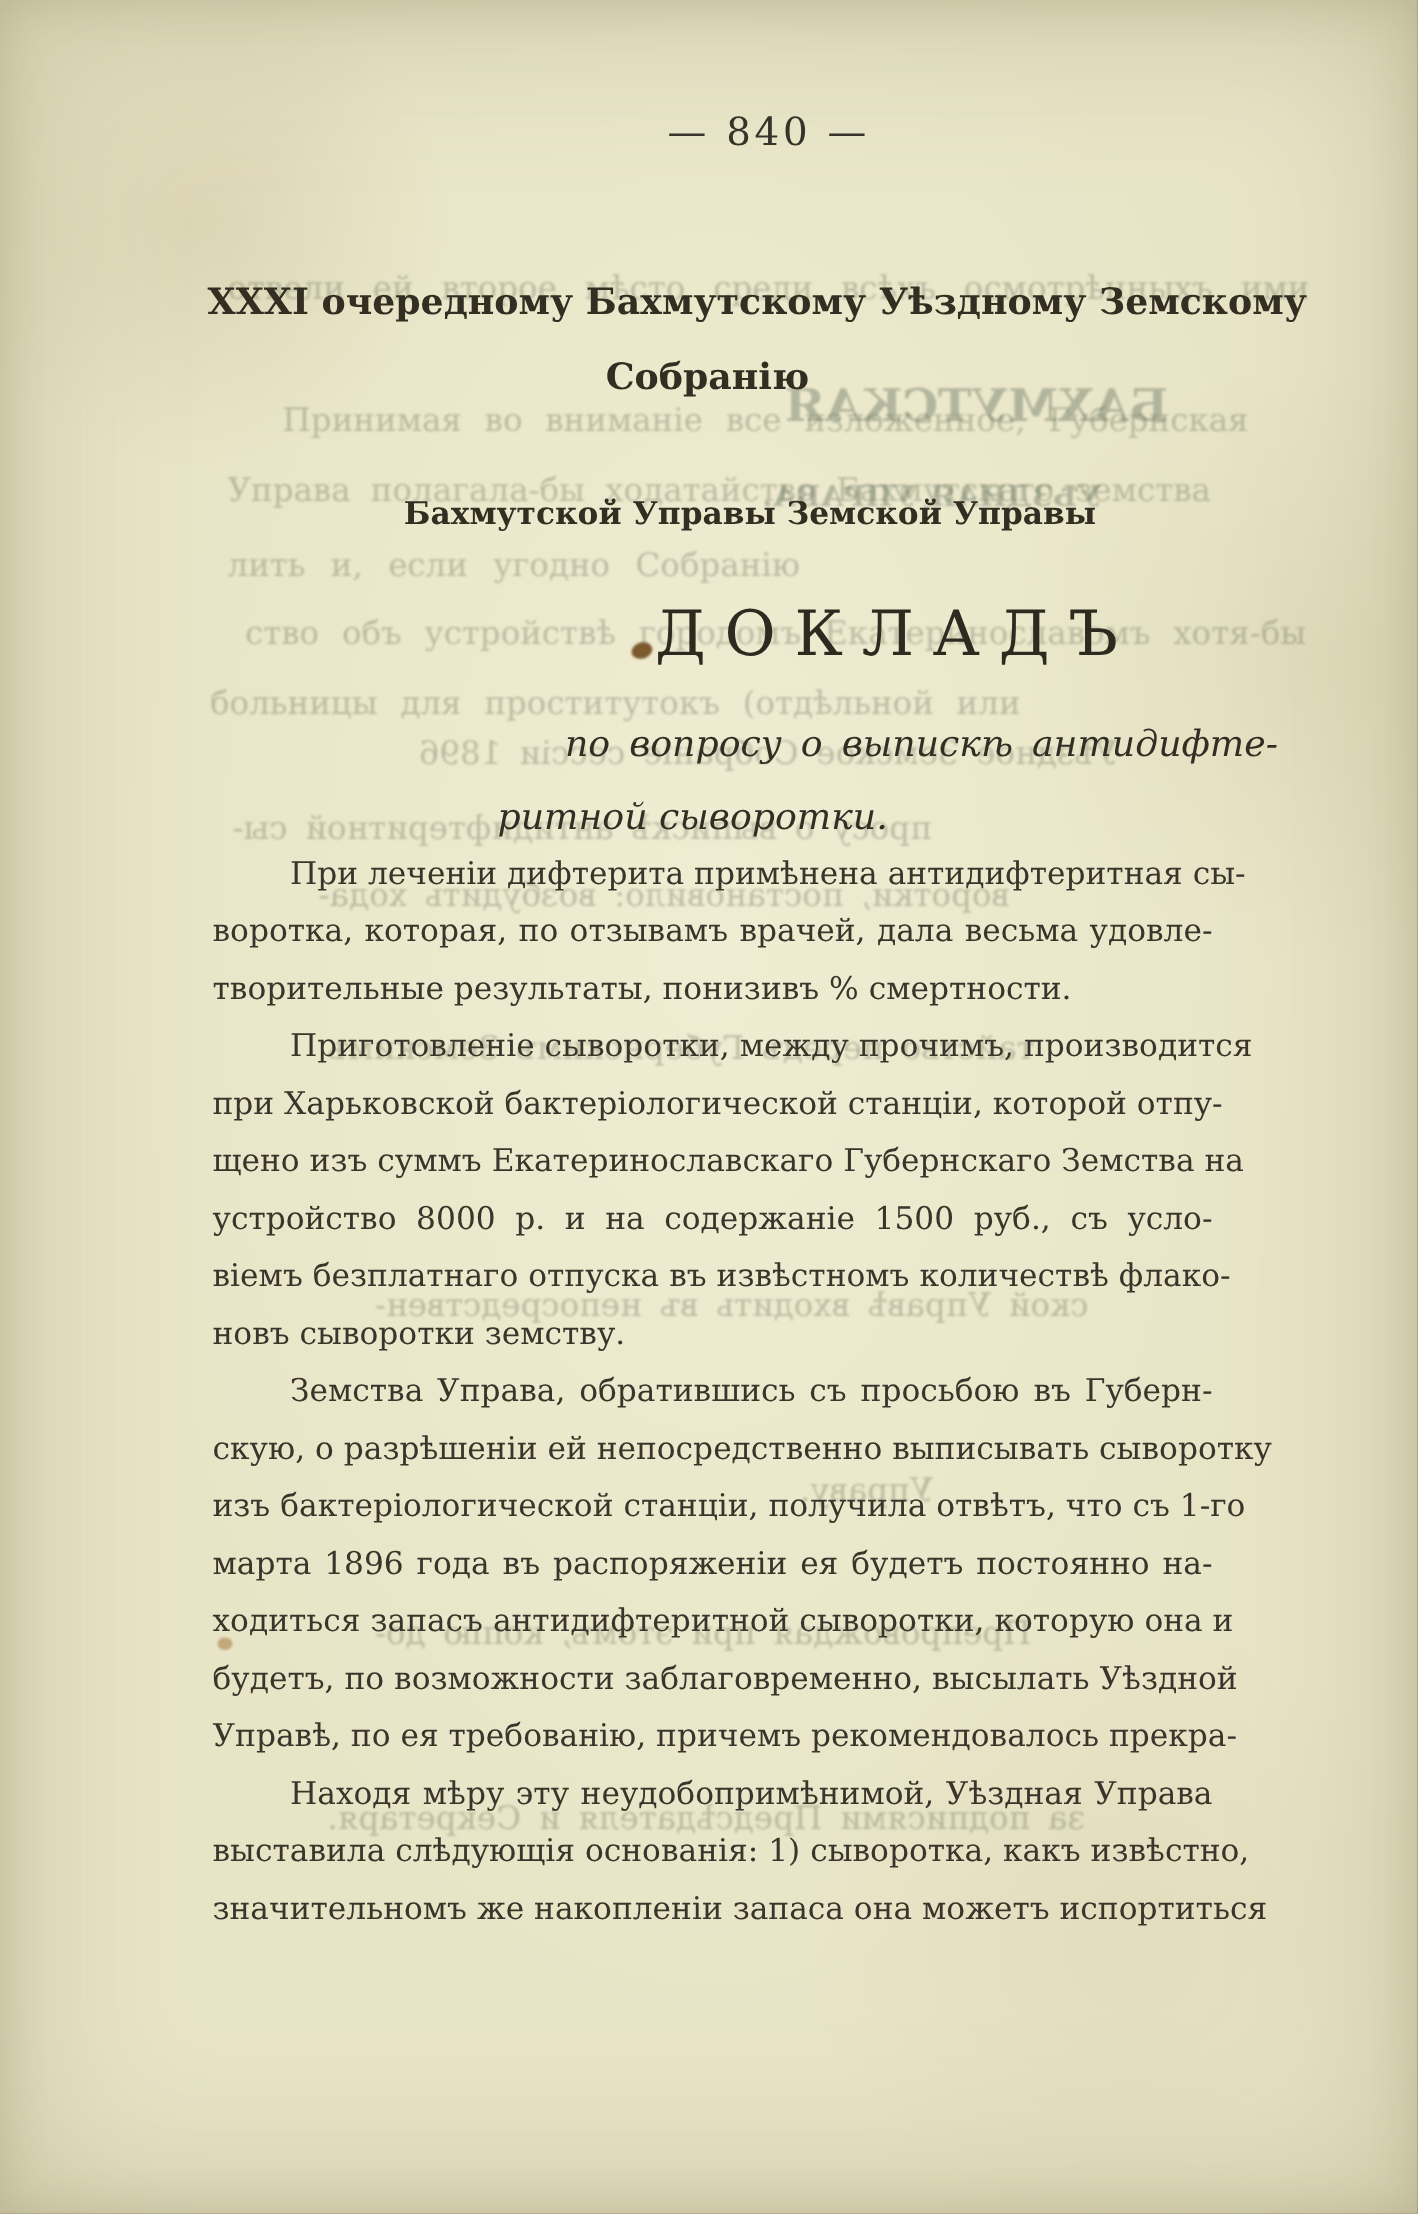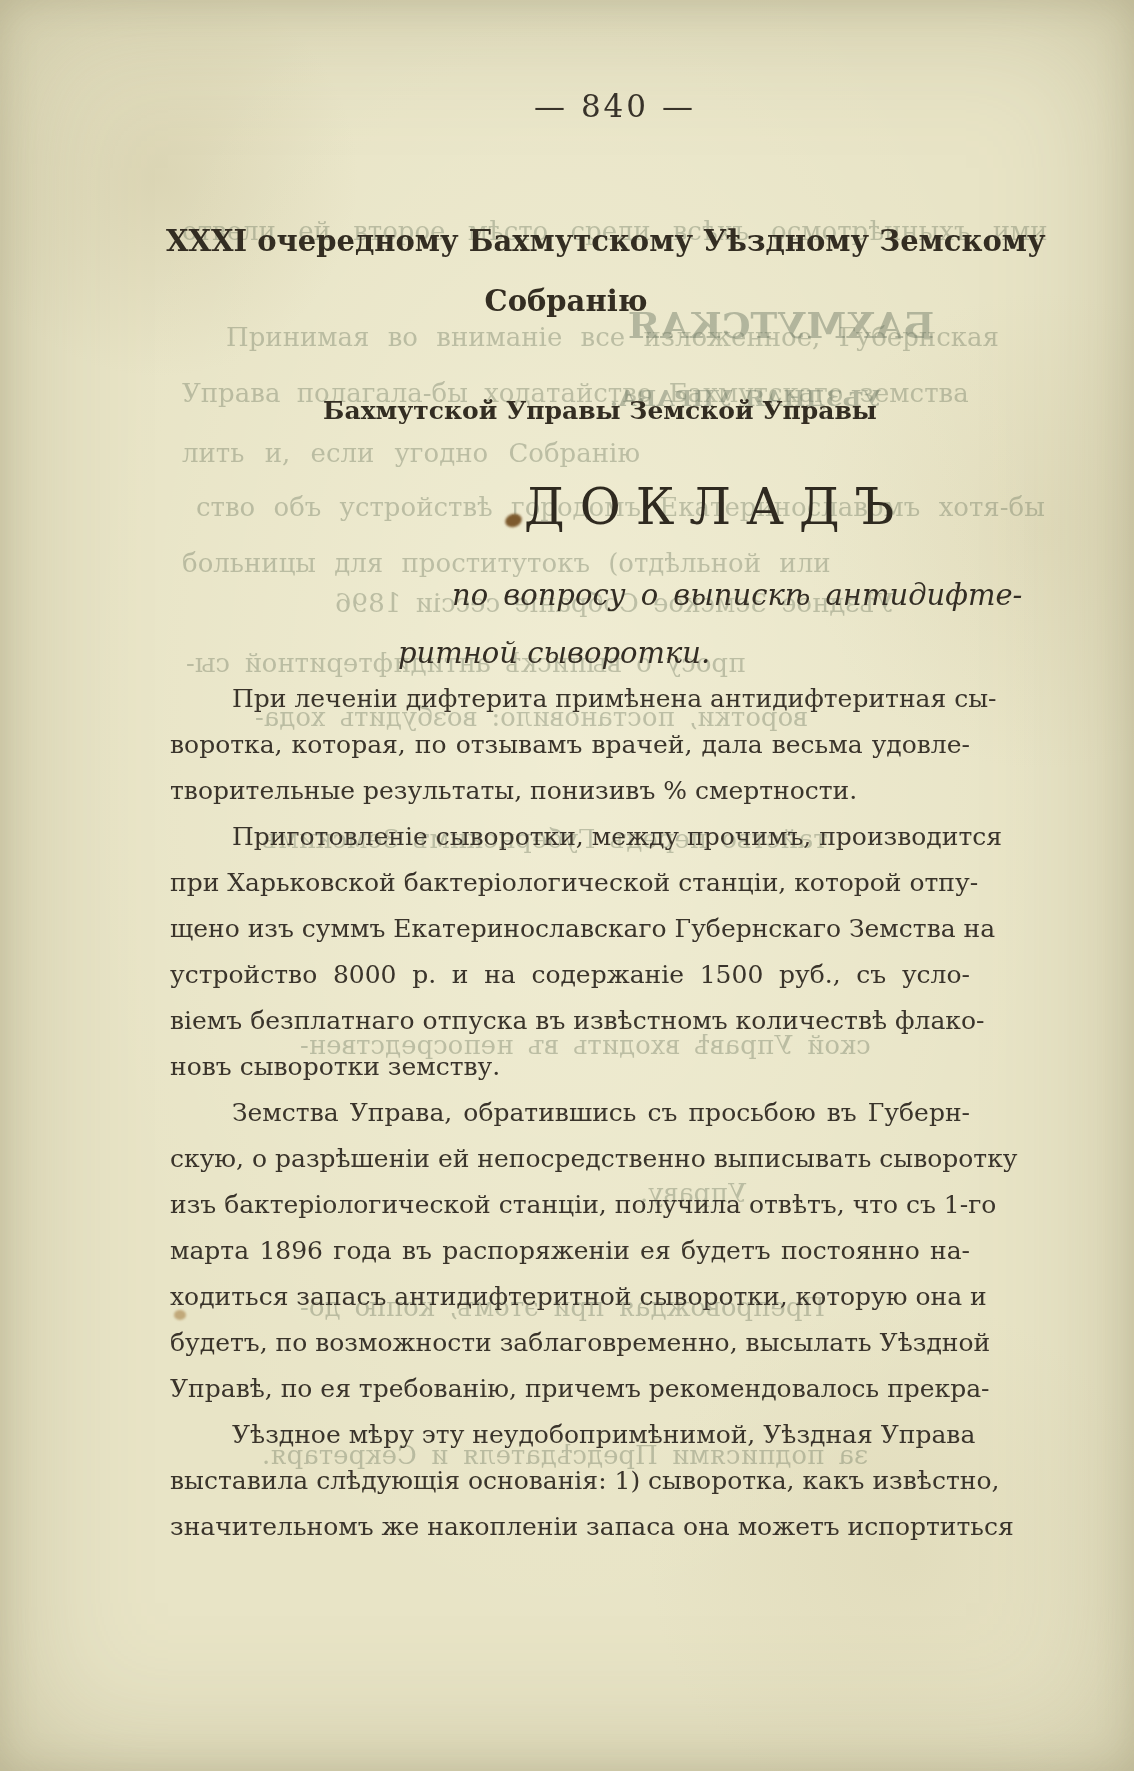--- a/index.html
+++ b/index.html
@@ -87,21 +87,21 @@
 <div class="page">
 
   <div class="ghost-layer">
       <div class="ghost" style="top: 216px; left: 182px; font-size: 26px; word-spacing: 14px;">отвели ей второе мѣсто среди всѣхъ осмотрѣнныхъ ими</div>
       <div class="ghost" style="top: 322px; left: 226px; font-size: 26px; word-spacing: 10px;">Принимая во вниманіе все изложенное, Губернская</div>
       <div class="ghost mirrored bold" style="top: 304px; left: 628px; font-size: 36px; word-spacing: 6px;">БАХМУТСКАЯ</div>
       <div class="ghost" style="top: 378px; left: 182px; font-size: 26px; word-spacing: 8px;">Управа полагала-бы ходатайство Бахмутскаго земства</div>
       <div class="ghost mirrored bold" style="top: 384px; left: 610px; font-size: 23px; word-spacing: 4px;">УѢЗДНАЯ УПРАВА.</div>
       <div class="ghost" style="top: 438px; left: 182px; font-size: 26px; word-spacing: 12px;">лить и, если угодно Собранію</div>
       <div class="ghost" style="top: 492px; left: 196px; font-size: 26px; word-spacing: 10px;">ство объ устройствѣ городомъ Екатеринославомъ хотя-бы</div>
-      <div class="ghost" style="top: 548px; left: 182px; font-size: 26px; word-spacing: 10px;">больницы для проститутокъ (отдѣльной или</div>
+      <div class="ghost" style="top: 548px; left: 168px; font-size: 26px; word-spacing: 10px;">больницы для проститутокъ (отдѣльной или</div>
       <div class="ghost mirrored" style="top: 588px; left: 335px; font-size: 26px; word-spacing: 6px;">Уѣздное Земское Собраніе сессіи 1896</div>
       <div class="ghost mirrored" style="top: 648px; left: 186px; font-size: 26px; word-spacing: 6px;">просу о выпискѣ антидифтеритной сы-</div>
       <div class="ghost mirrored" style="top: 702px; left: 255px; font-size: 26px; word-spacing: 6px;">воротки, постановило: возбудить хода-</div>
       <div class="ghost mirrored" style="top: 824px; left: 262px; font-size: 26px; word-spacing: 6px;">тайство передъ Губернскимъ Земскимъ</div>
       <div class="ghost mirrored" style="top: 1030px; left: 300px; font-size: 26px; word-spacing: 6px;">ской Управѣ входить въ непосредствен-</div>
       <div class="ghost mirrored" style="top: 1178px; left: 640px; font-size: 26px; word-spacing: 4px;">Управу.</div>
       <div class="ghost mirrored" style="top: 1292px; left: 300px; font-size: 26px; word-spacing: 6px;">Препровождая при этомъ, копію до-</div>
       <div class="ghost mirrored" style="top: 1440px; left: 262px; font-size: 26px; word-spacing: 6px;">за подписями Предсѣдателя и Секретаря.</div>
     </div>
 
@@ -130,20 +130,20 @@
         <div class="line">устройство 8000 р. и на содержаніе 1500 руб., съ усло-</div>
         <div class="line">віемъ безплатнаго отпуска въ извѣстномъ количествѣ флако-</div>
         <div class="line last">новъ сыворотки земству.</div>
         <div class="line indent">Земства Управа, обратившись съ просьбою въ Губерн-</div>
         <div class="line">скую, о разрѣшеніи ей непосредственно выписывать сыворотку</div>
         <div class="line">изъ бактеріологической станціи, получила отвѣтъ, что съ 1-го</div>
         <div class="line">марта 1896 года въ распоряженіи ея будетъ постоянно на-</div>
         <div class="line">ходиться запасъ антидифтеритной сыворотки, которую она и</div>
         <div class="line">будетъ, по возможности заблаговременно, высылать Уѣздной</div>
         <div class="line">Управѣ, по ея требованію, причемъ рекомендовалось прекра-</div>
-        <div class="line indent">Уѣздное мѣру эту неудобопримѣнимой, Уѣздная Управа</div>
+        <div class="line indent">Находя мѣру эту неудобопримѣнимой, Уѣздная Управа</div>
         <div class="line">выставила слѣдующія основанія: 1) сыворотка, какъ извѣстно,</div>
         <div class="line">значительномъ же накопленіи запаса она можетъ испортиться</div>
       </div>
 
     <div class="stain s2"></div>
   </div>
 </div>
 
 </body></html>

